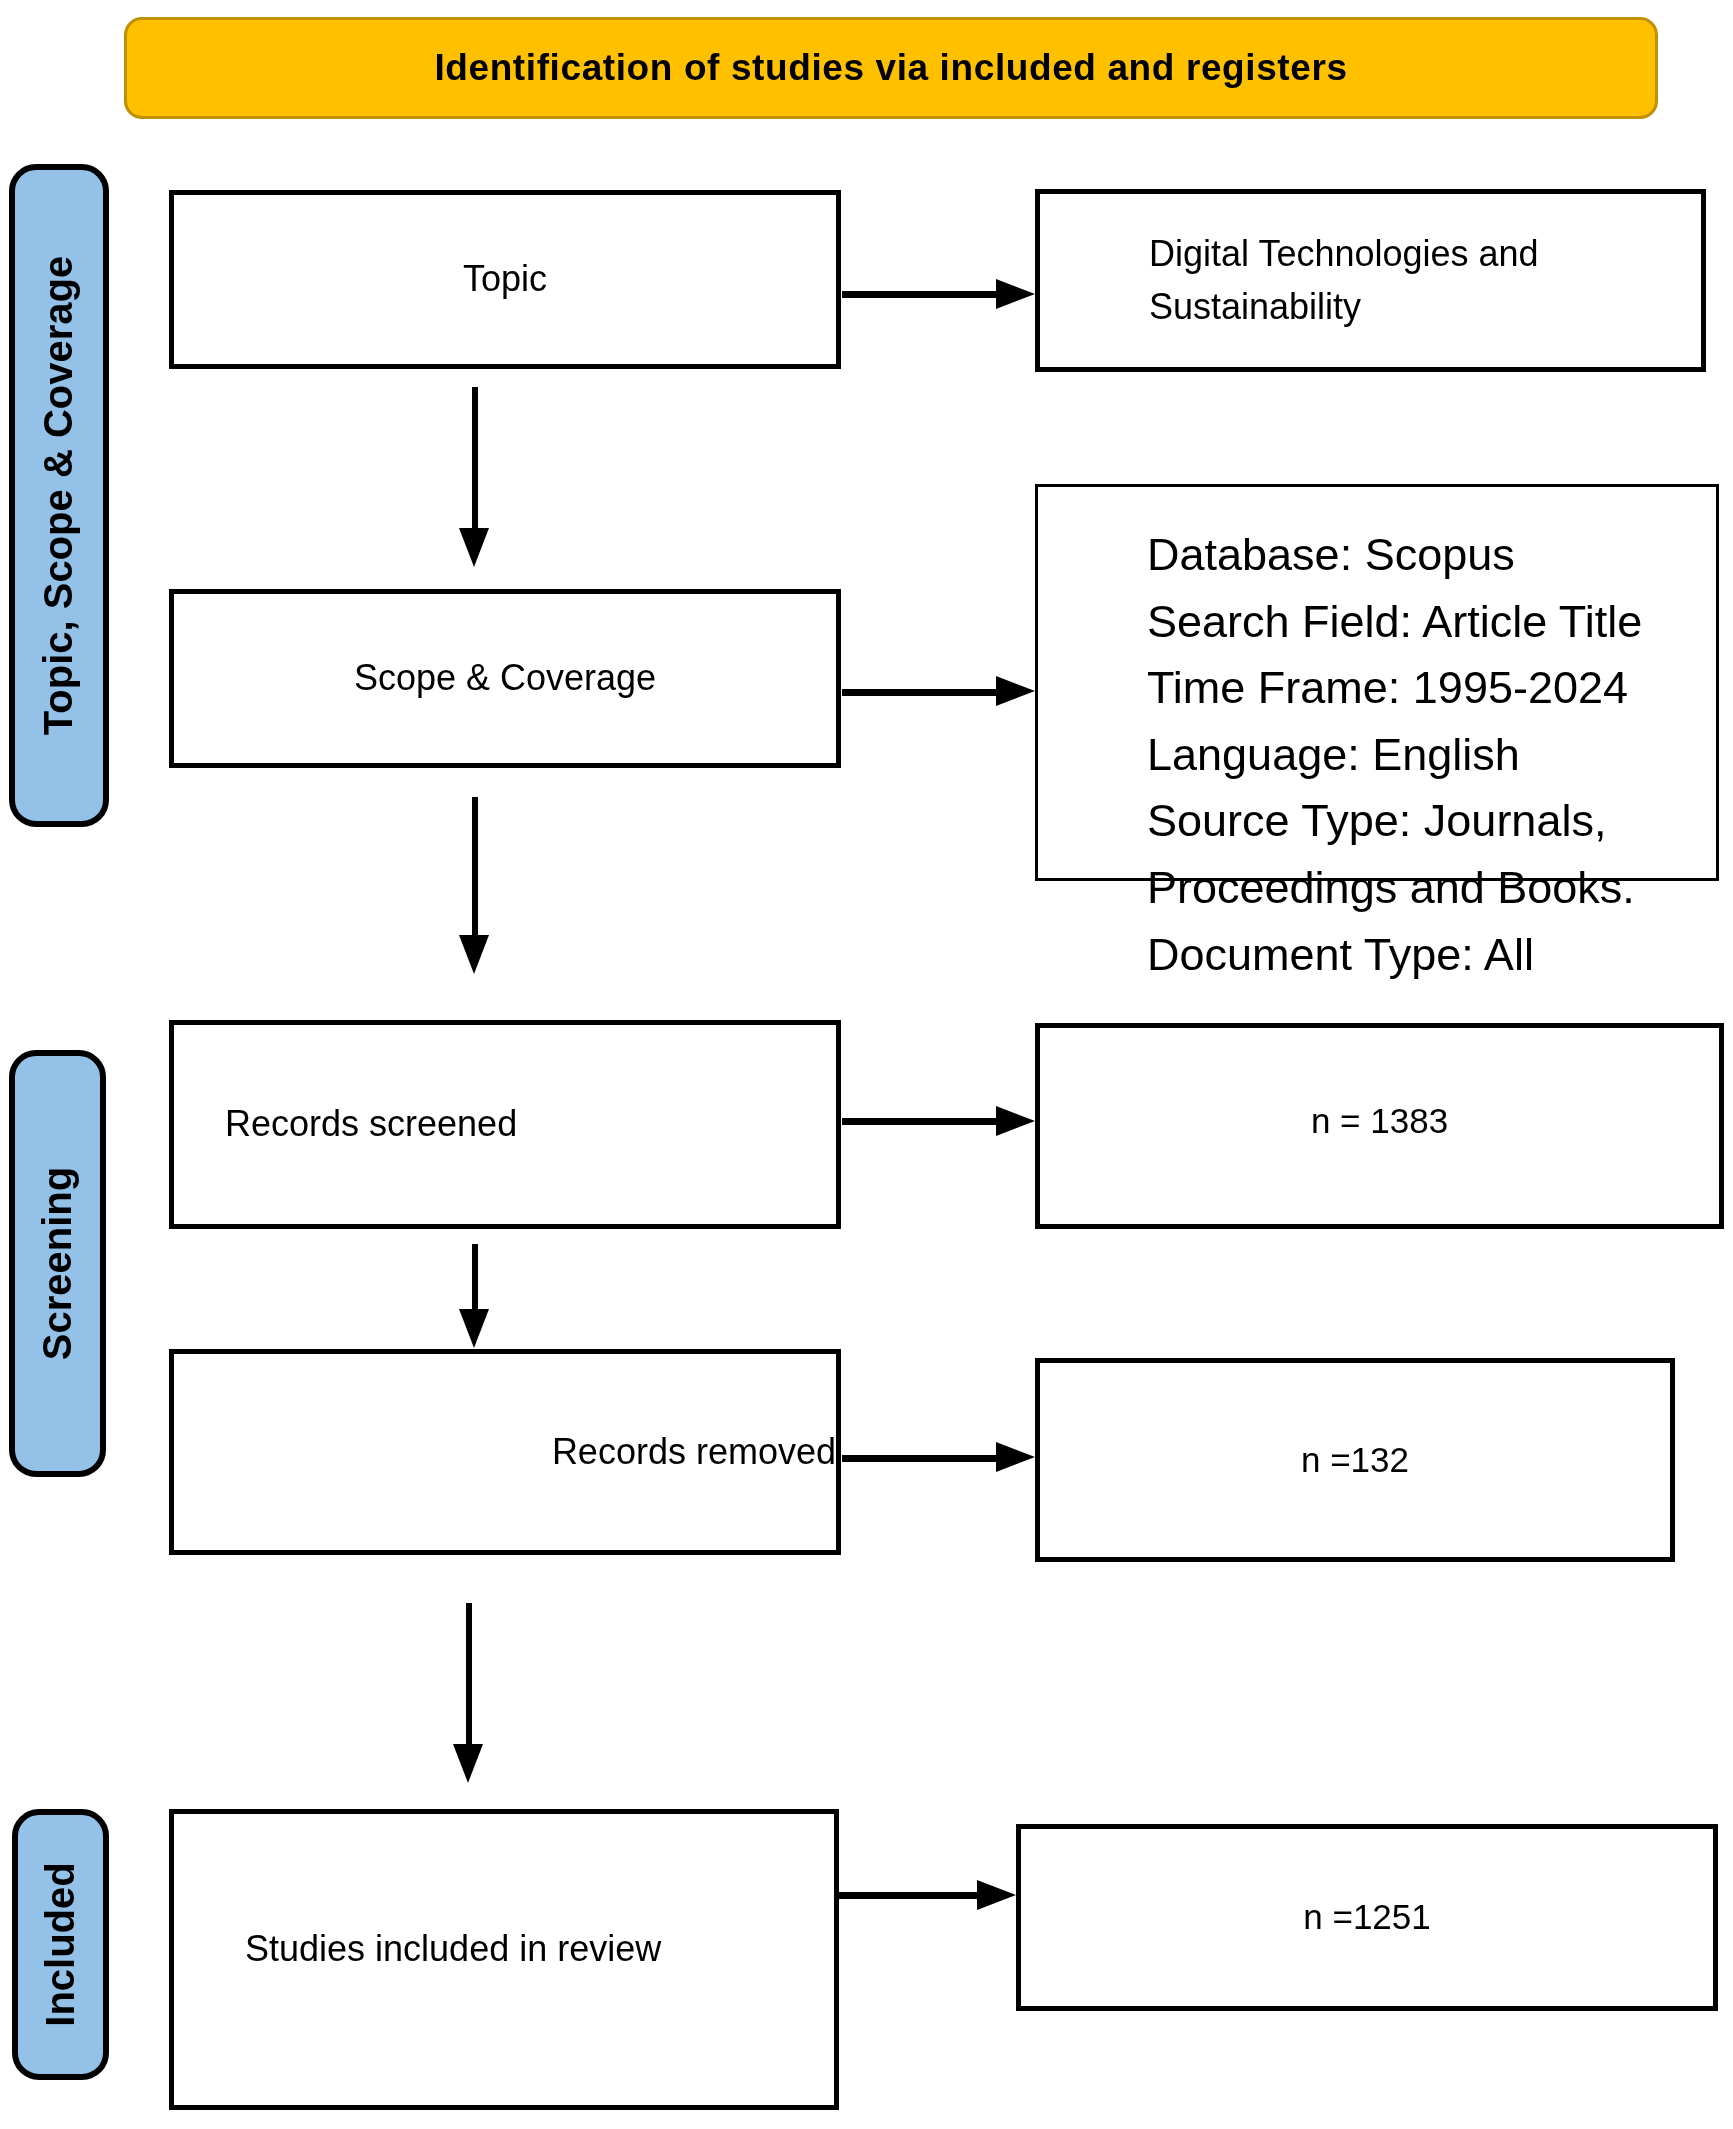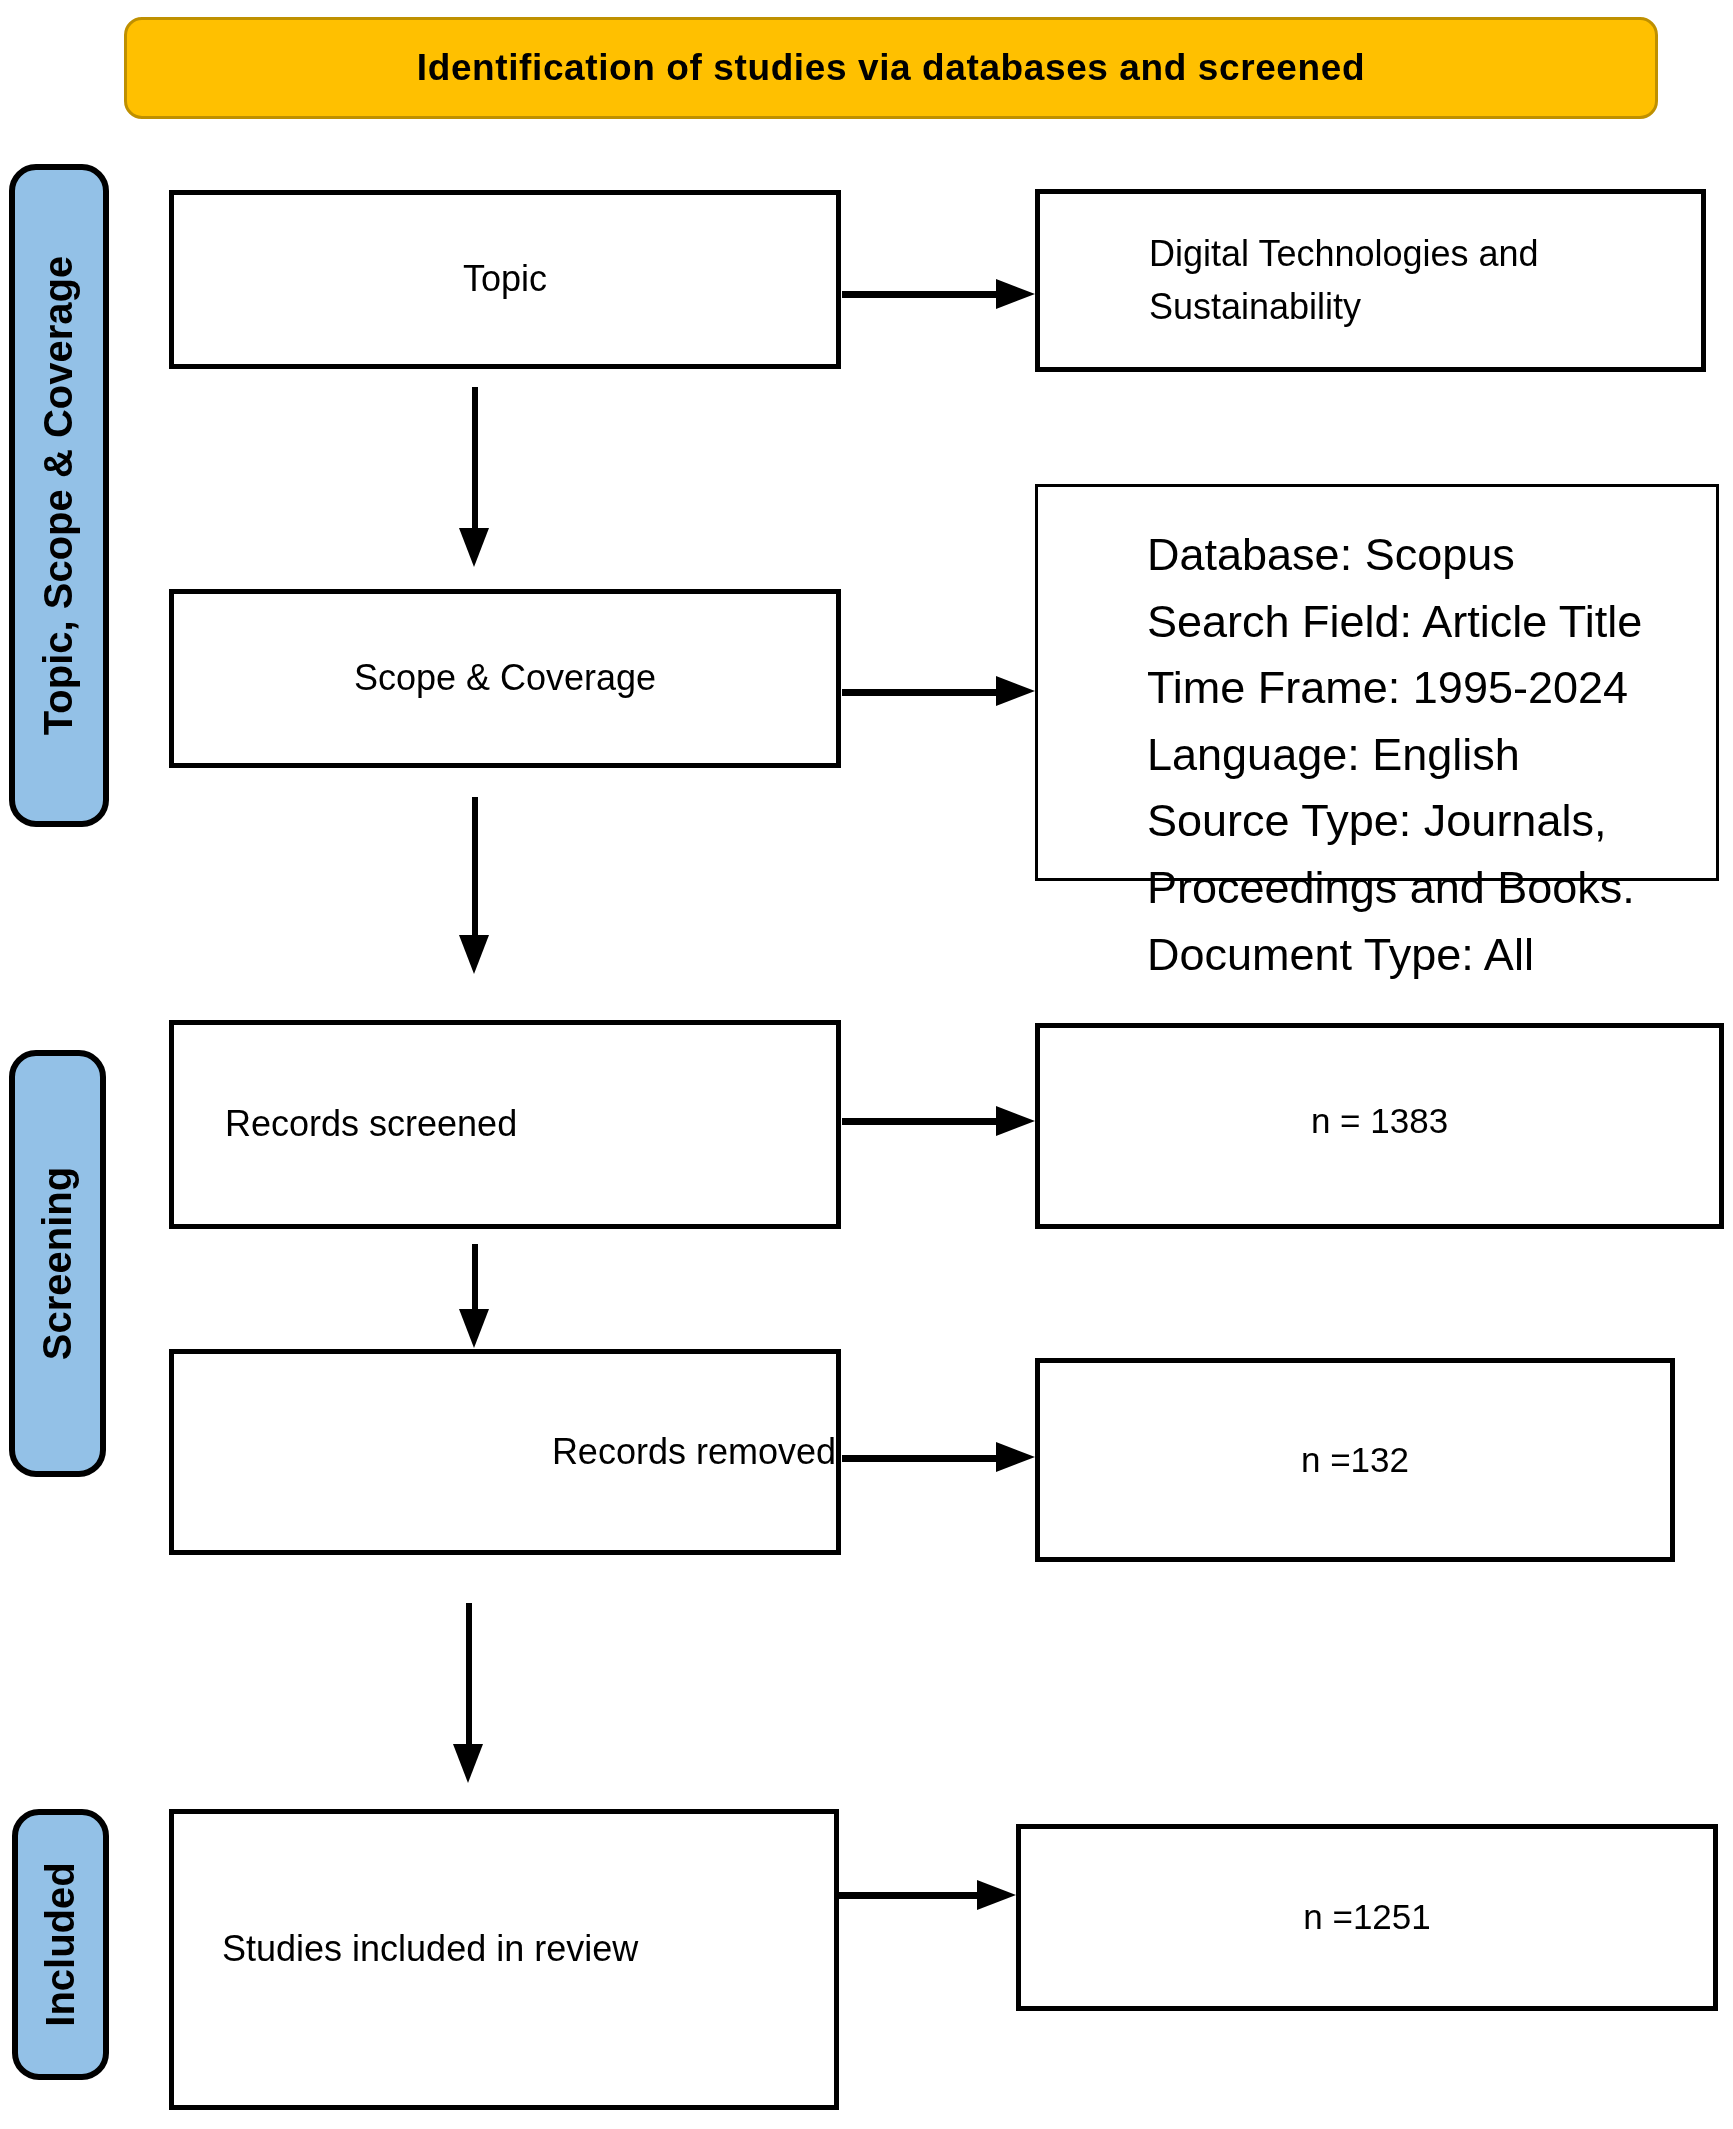--- a/index.html
+++ b/index.html
@@ -57,21 +57,21 @@
   .head{position:absolute;width:0;height:0;}
   .head.right{border-top:15.7px solid transparent;border-bottom:15.7px solid transparent;border-left:39px solid var(--line-color);}
   .head.down{border-left:15.7px solid transparent;border-right:15.7px solid transparent;border-top:39px solid var(--line-color);}
 </style>
 </head>
 <body>
 
 <div class="canvas">
 
   <div class="banner">
-    <span>Identification of studies via databases and screened</span>
+    <span>Identification of studies via included and registers</span>
   </div>
 
   <div class="stage" style="left:9px;top:164px;width:100px;height:663px;">
     <span class="rot">Topic, Scope &amp; Coverage</span>
   </div>
   <div class="stage" style="left:9px;top:1050px;width:97px;height:427px;">
     <span class="rot">Screening</span>
   </div>
   <div class="stage" style="left:12px;top:1809px;width:97px;height:271px;">
     <span class="rot">Included</span>
@@ -105,21 +105,21 @@
     <span class="txt">n = 1383</span>
   </div>
 
   <div class="box v-center" style="left:169px;top:1349px;width:672px;height:206px;padding-left:51px;justify-content:flex-end;">
     <span class="txt">Records removed</span>
   </div>
   <div class="box v-center h-center" style="left:1035px;top:1358px;width:640px;height:204px;font-size:35px;">
     <span class="txt">n =132</span>
   </div>
 
-  <div class="box" style="left:169px;top:1809px;width:670px;height:301px;padding:109px 0 0 48px;">
+  <div class="box" style="left:169px;top:1809px;width:670px;height:301px;padding:109px 0 0 71px;">
     <span class="txt">Studies included in review</span>
   </div>
   <div class="box v-center h-center" style="left:1016px;top:1824px;width:702px;height:187px;font-size:35px;">
     <span class="txt">n =1251</span>
   </div>
 
   <div class="shaft" style="left:842px;top:291px;width:156px;height:6.7px;"></div>
   <div class="head right" style="left:996px;top:279px;"></div>
 
   <div class="shaft" style="left:842px;top:689px;width:156px;height:6.7px;"></div>

